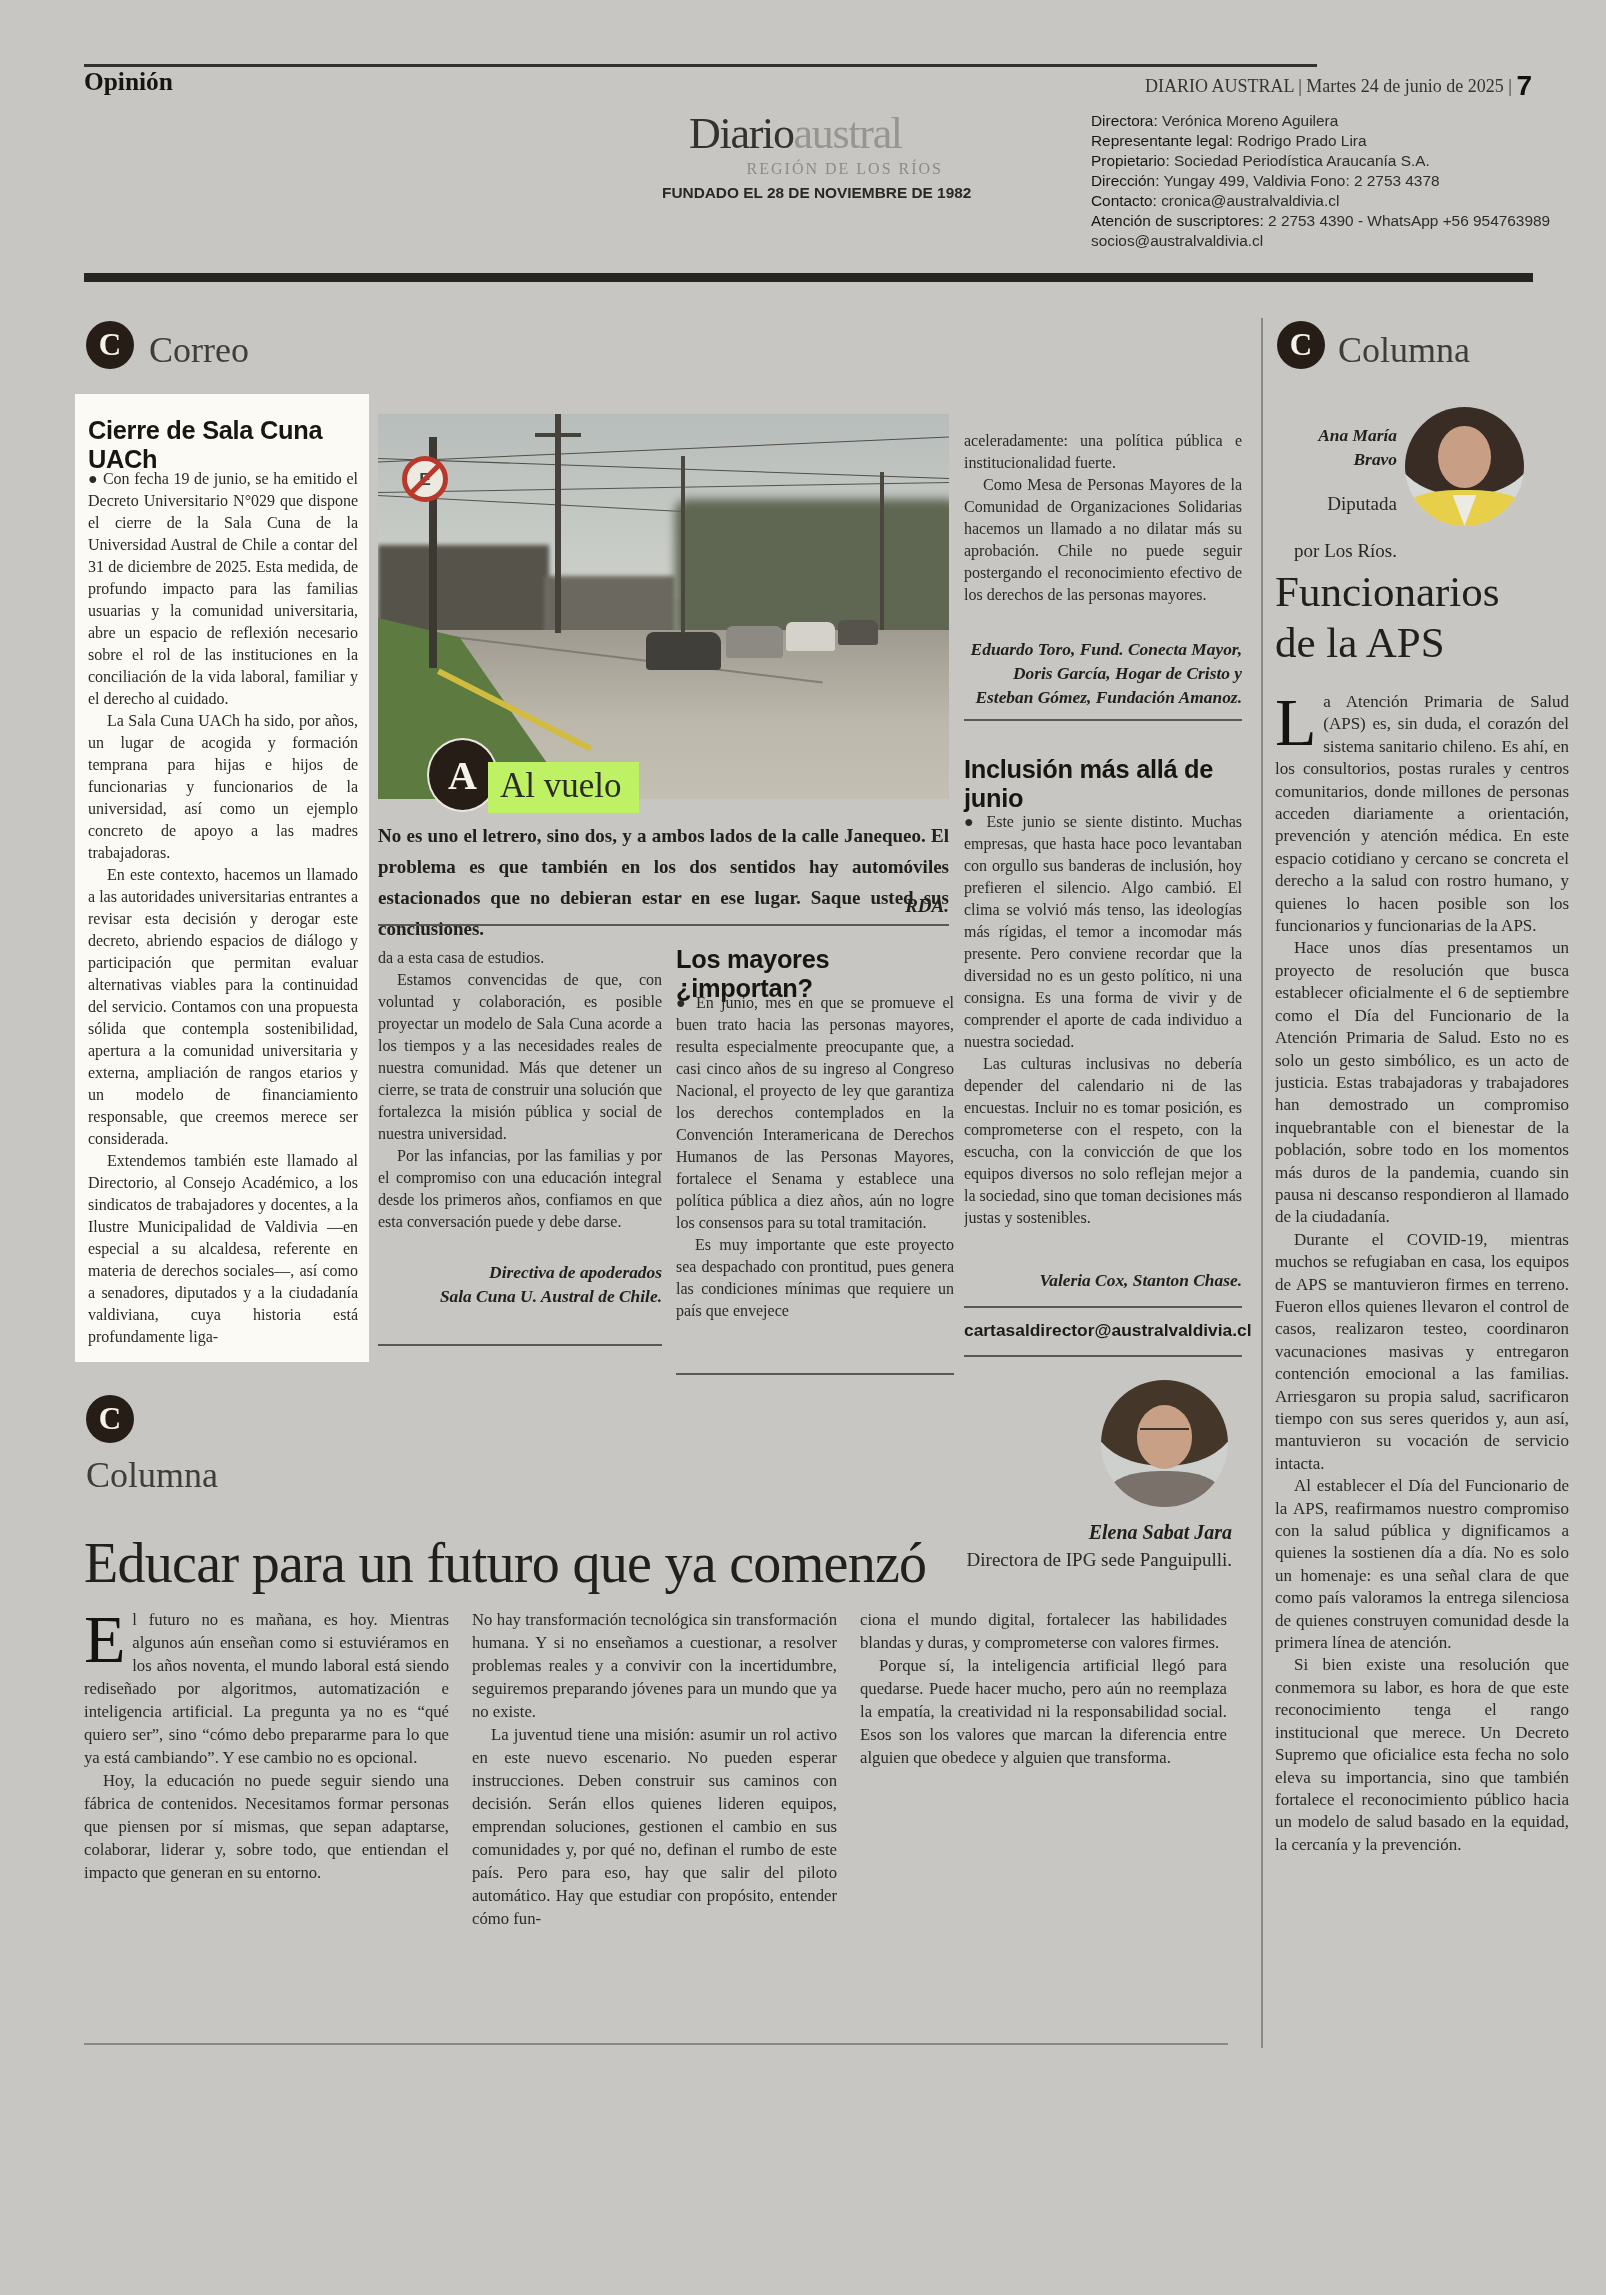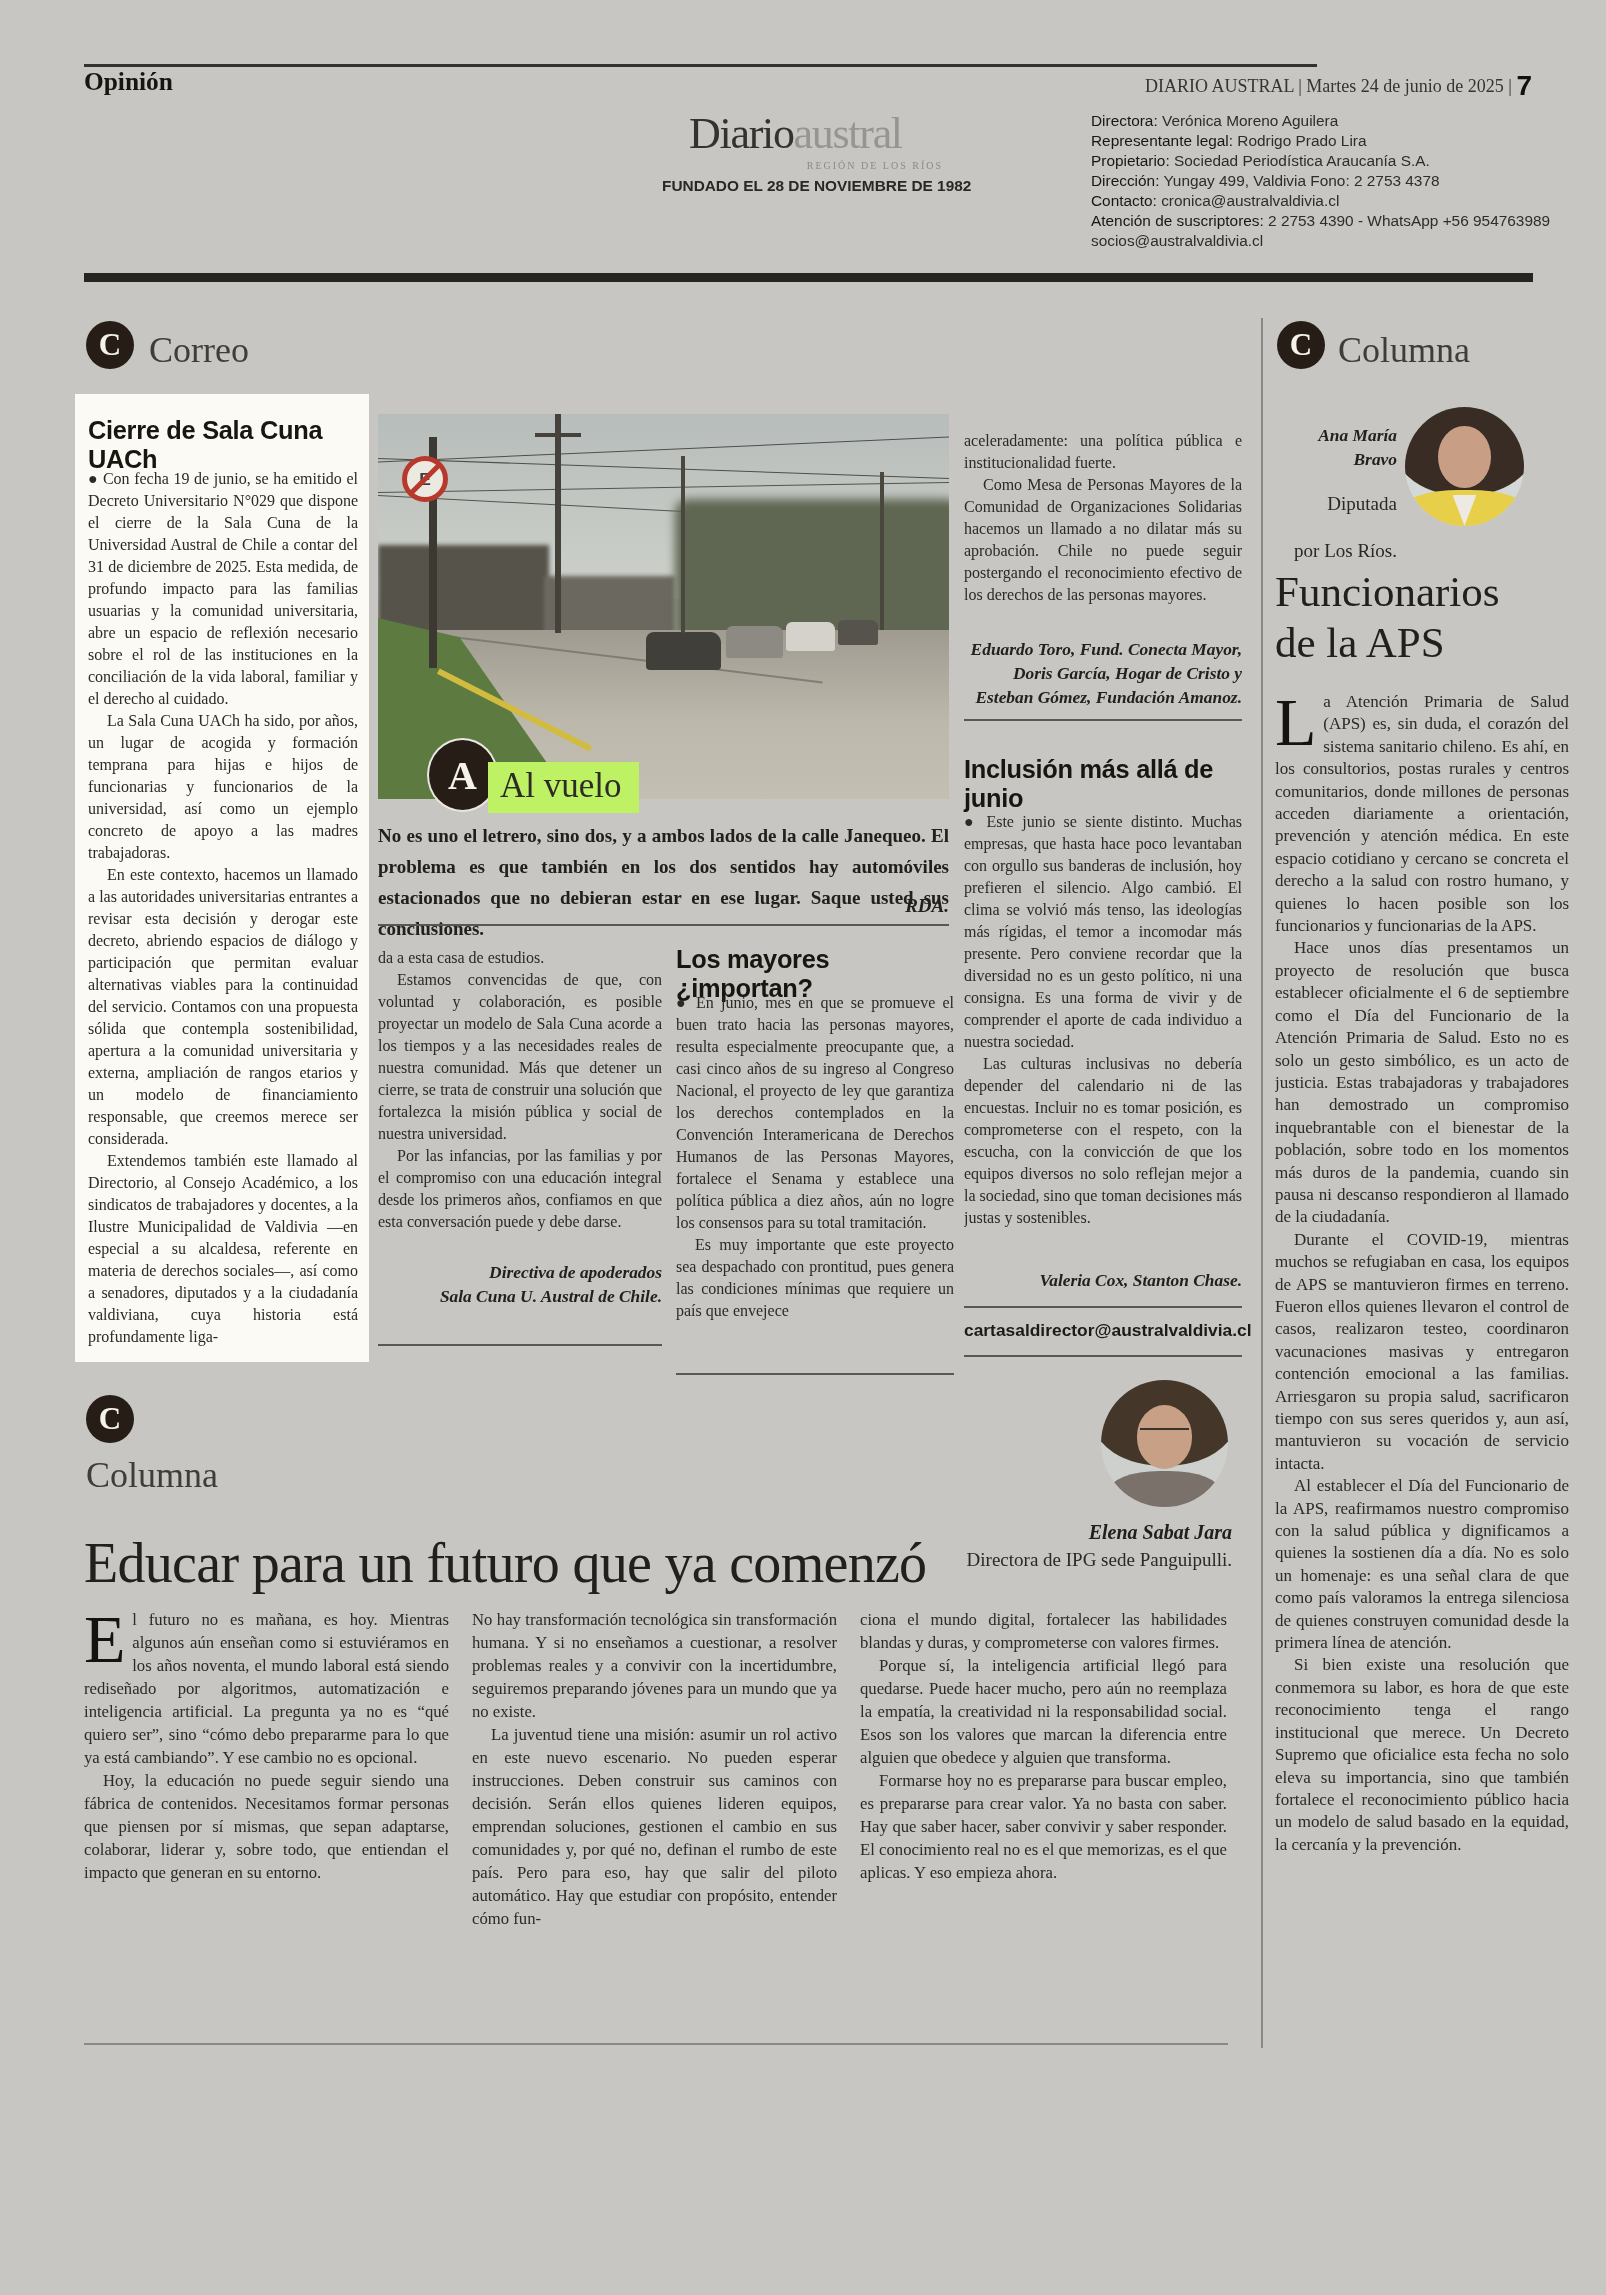--- a/index.html
+++ b/index.html
@@ -33,21 +33,21 @@
   <span>|</span>
   <span>Martes 24 de junio de 2025</span>
   <span>|</span>
   <b class="sans" style="font-size:28px;color:#111;vertical-align:-2.7px;">7</b>
 </div>
 
 <div class="abs" style="left:689px;top:108px;width:254px;">
   <div class="serif" style="font-size:44px;letter-spacing:-1.3px;white-space:nowrap;">
     <span style="color:#34322e;">Diario</span><span style="color:#97958f;">austral</span>
   </div>
-  <div class="serif" style="text-align:right;font-size:10px;letter-spacing:2px;color:#8d8b85;margin-top:1.3px;">REGIÓN DE LOS RÍOS</div>
+  <div class="serif" style="text-align:right;font-size:16px;letter-spacing:2px;color:#8d8b85;margin-top:1.3px;">REGIÓN DE LOS RÍOS</div>
   <div class="sans" style="font-weight:bold;font-size:15.4px;color:#292823;margin-top:5.4px;margin-left:-27px;white-space:nowrap;">FUNDADO EL 28 DE NOVIEMBRE DE 1982</div>
 </div>
 <div class="abs dir" style="left:1091px;top:111px;width:462px;">
     <p><b>Directora: </b>Verónica Moreno Aguilera</p>
     <p><b>Representante legal: </b>Rodrigo Prado Lira</p>
     <p><b>Propietario: </b>Sociedad Periodística Araucanía S.A.</p>
     <p><b>Dirección: </b>Yungay 499, Valdivia  Fono: 2 2753 4378</p>
     <p><b>Contacto: </b>cronica@australvaldivia.cl</p>
     <p><b>Atención de suscriptores: </b>2 2753 4390 - WhatsApp +56 954763989</p>
     <p>socios@australvaldivia.cl</p>
@@ -202,17 +202,16 @@
       <p>Hoy, la educación no puede seguir siendo una fábrica de contenidos. Necesitamos formar personas que piensen por sí mismas, que sepan adaptarse, colaborar, liderar y, sobre todo, que entiendan el impacto que generan en su entorno.</p>
     </div>
 </div>
 <div class="abs lbody" style="left:472px;top:1608px;width:365px;height:325px;overflow:hidden;font-size:16.7px;line-height:23px;">
     <p>No hay transformación tecnológica sin transformación humana. Y si no enseñamos a cuestionar, a resolver problemas reales y a convivir con la incertidumbre, seguiremos preparando jóvenes para un mundo que ya no existe.</p>
     <p>La juventud tiene una misión: asumir un rol activo en este nuevo escenario. No pueden esperar instrucciones. Deben construir sus caminos con decisión. Serán ellos quienes lideren equipos, emprendan soluciones, gestionen el cambio en sus comunidades y, por qué no, definan el rumbo de este país. Pero para eso, hay que salir del piloto automático. Hay que estudiar con propósito, entender cómo fun-</p>
   </div>
 <div class="abs lbody" style="left:860px;top:1608px;width:367px;height:325px;overflow:hidden;font-size:16.7px;line-height:23px;">
     <p>ciona el mundo digital, fortalecer las habilidades blandas y duras, y comprometerse con valores firmes.</p>
     <p>Porque sí, la inteligencia artificial llegó para quedarse. Puede hacer mucho, pero aún no reemplaza la empatía, la creatividad ni la responsabilidad social. Esos son los valores que marcan la diferencia entre alguien que obedece y alguien que transforma.</p>
-    <p>Formarse hoy no es prepararse para buscar empleo, es prepararse para crear valor. Ya no basta con saber. Hay que saber hacer, saber convivir y saber responder. El conocimiento real no es el que memorizas, es el que aplicas. Y eso empieza ahora.</p>
   </div>
 
 <div class="abs vrule" style="left:84px;top:2043px;width:1144px;height:2px;"></div>
 
 
 </body></html>

